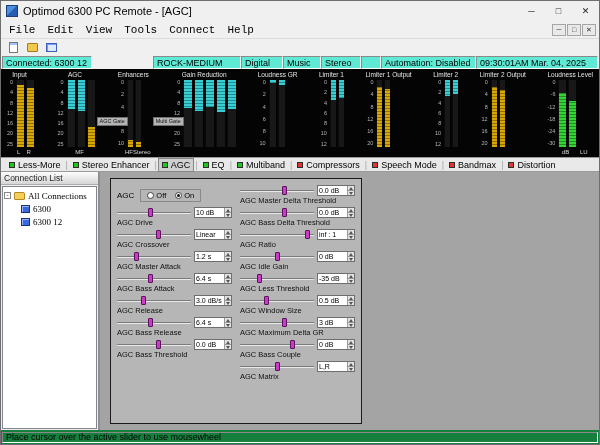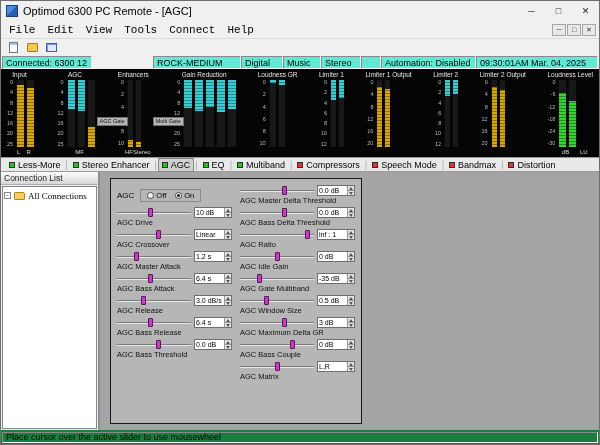--- a/index.html
+++ b/index.html
@@ -432,20 +432,28 @@
 
 <div class="content">
   <div class="sidebar">
     <div class="sidebar-header">Connection List</div>
     <div class="tree">
       <div class="tree-row">
         <span class="expander">-</span>
         <span class="tree-folder-icon"></span>
         <span class="tree-label">All Connections</span>
       </div>
+    <div class="tree-row child">
+          <span class="pc-icon"></span>
+          <span class="tree-label">6300</span>
+        </div>
+        <div class="tree-row child">
+          <span class="pc-icon"></span>
+          <span class="tree-label">6300 12</span>
+        </div>
       </div>
   </div>
   <div class="main">
     <div class="groupbox">
       <div class="col">
         <div class="radio-row">
           <span class="agc-name">AGC</span>
           <span class="radio-box">
             <span class="radio">
               <span class="radio-circle"></span>
@@ -642,21 +650,21 @@
                 <div class="slider-thumb" style="left: 25%;"></div>
               </div>
               <div class="value-box">
                 <span class="value-text">-35 dB</span>
                 <div class="spinner">
                   <div class="spin up"></div>
                   <div class="spin down"></div>
                 </div>
               </div>
             </div>
-            <div class="ctl-label">AGC Gate Multiband</div>
+            <div class="ctl-label">AGC Less Threshold</div>
           </div>
           <div class="ctl-row">
             <div class="ctl-top">
               <div class="slider">
                 <div class="slider-track"></div>
                 <div class="slider-thumb" style="left: 35%;"></div>
               </div>
               <div class="value-box">
                 <span class="value-text">0.5 dB</span>
                 <div class="spinner">

